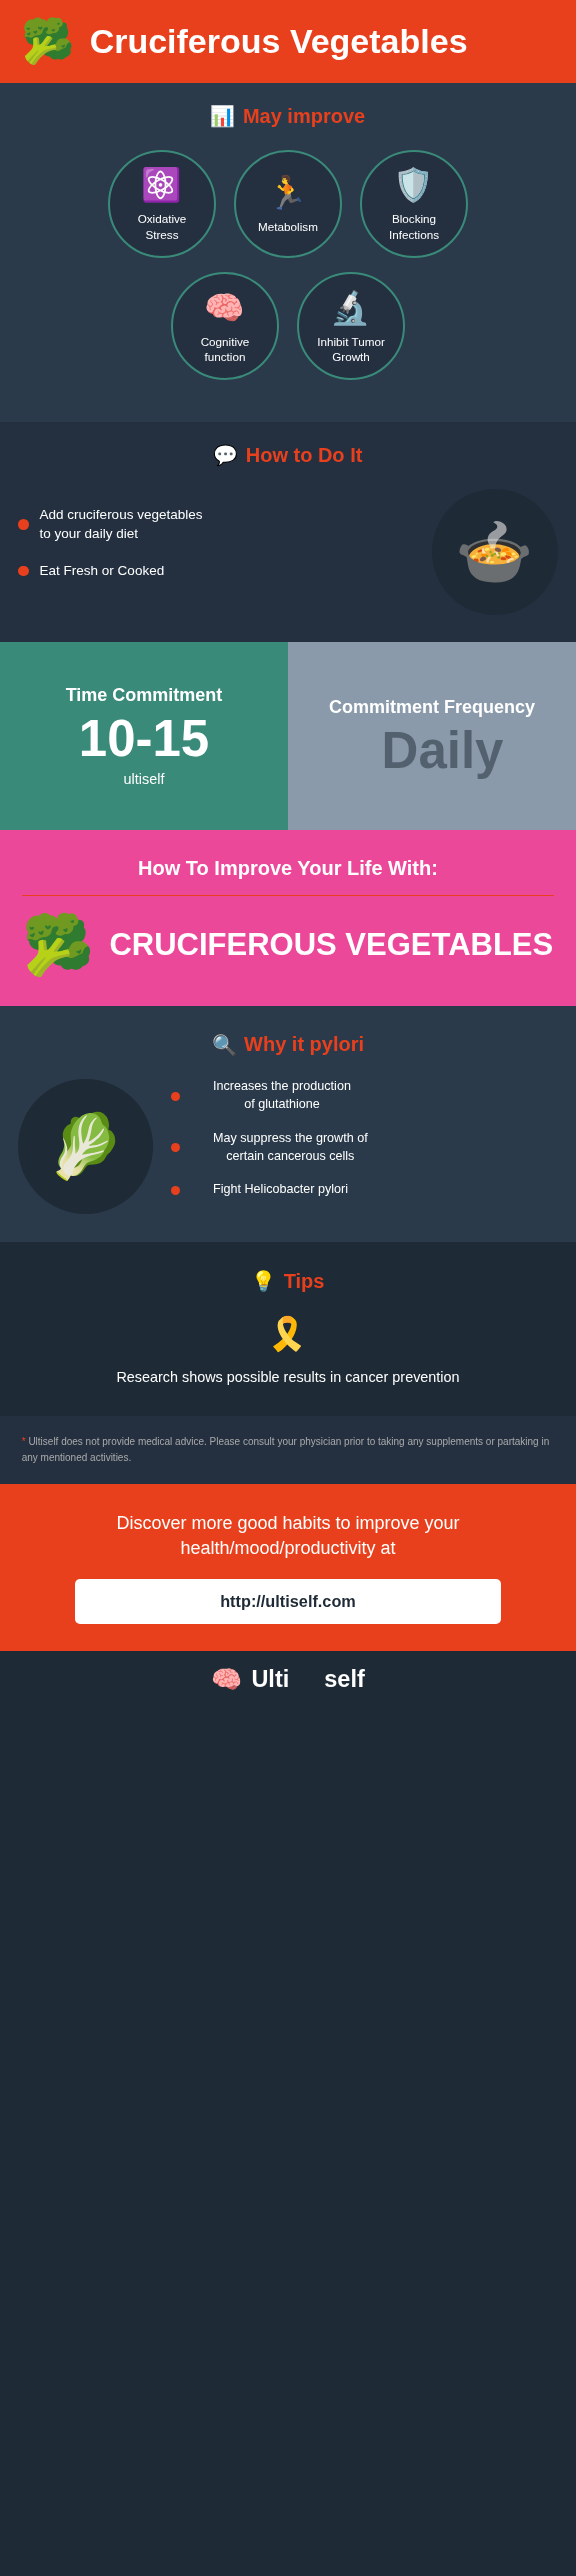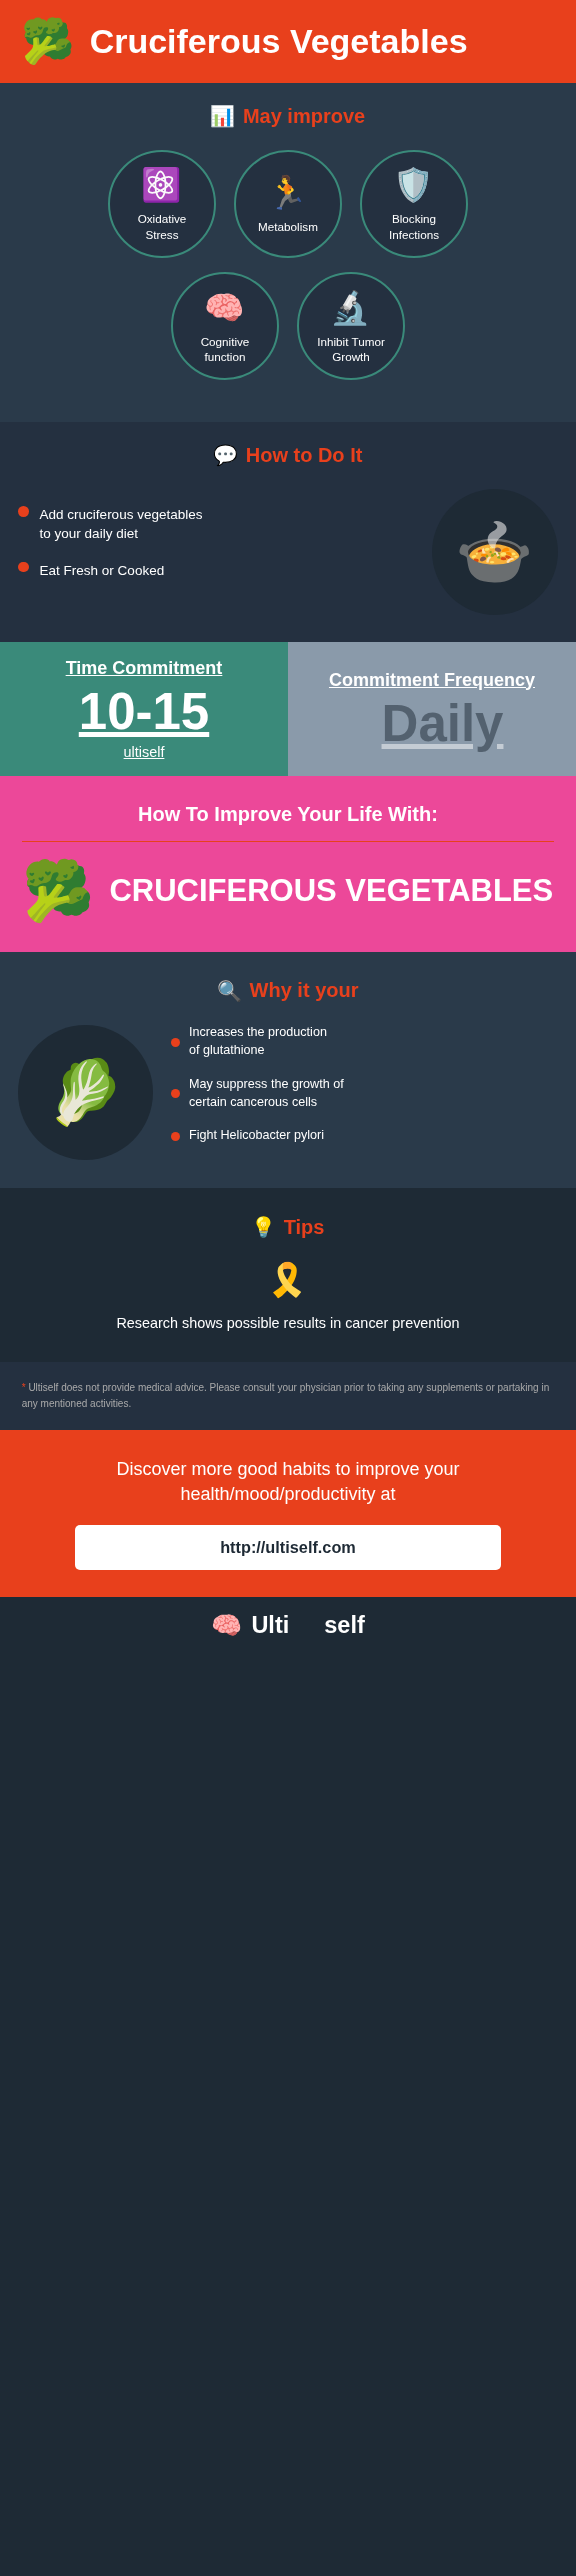--- a/index.html
+++ b/index.html
@@ -93,21 +93,21 @@
       display: flex;
       align-items: center;
       gap: 18px;
       margin-top: 14.4px;
     }
     .how-to-steps {
       flex: 1;
     }
     .step-item {
       display: flex;
-      align-items: flex-start;
+      align-items: center;
       gap: 10.8px;
       margin-bottom: 18px;
     }
     .step-dot {
       width: 10.8px;
       height: 10.8px;
       border-radius: 50%;
       background: #e8401c;
       flex-shrink: 0;
     }
@@ -127,22 +127,21 @@
       flex-shrink: 0;
     }
     .cooking-icon {
       font-size: 63px;
       color: #e8401c;
     }
 
     
     .time-freq {
       display: flex;
-      height: 134px;
-      text-decoration: underline;
+      height: 188px;
     }
     .time-box {
       flex: 1;
       background: #3a8a7a;
       display: flex;
       flex-direction: column;
       align-items: center;
       justify-content: center;
       gap: 7.2px;
     }
@@ -254,21 +253,22 @@
       width: 9px;
       height: 9px;
       border-radius: 50%;
       background: #e8401c;
       flex-shrink: 0;
     }
     .why-text {
       font-size: 12.6px;
       color: white;
       line-height: 1.4;
-      text-align: left;
+      text-align: center;
+      margin-left: 24px;
     }
 
     
     .tips-section {
       background: #1e2a35;
       padding: 27px 18px;
       text-align: center;
     }
     .tips-icon {
       font-size: 32.5px;
@@ -439,21 +439,21 @@
   <div class="divider"></div>
   <div class="improve-banner-bottom">
     <span class="veggie-icon">🥦</span>
     <span class="cruciferous-text">CRUCIFEROUS VEGETABLES</span>
   </div>
 </div>
 
 <div class="why-works">
   <div class="section-heading">
     <span class="section-heading-icon">🔍</span>
-    <span>Why it your</span>
+    <span>Why it pylori</span>
   </div>
   <div class="why-content">
     <div class="veggie-circle">
       <span class="veggie-circle-icon">🥬</span>
     </div>
     <div class="why-points">
       <div class="why-point">
         <div class="why-dot"></div>
         <span class="why-text">Increases the production<br>of glutathione</span>
       </div>

